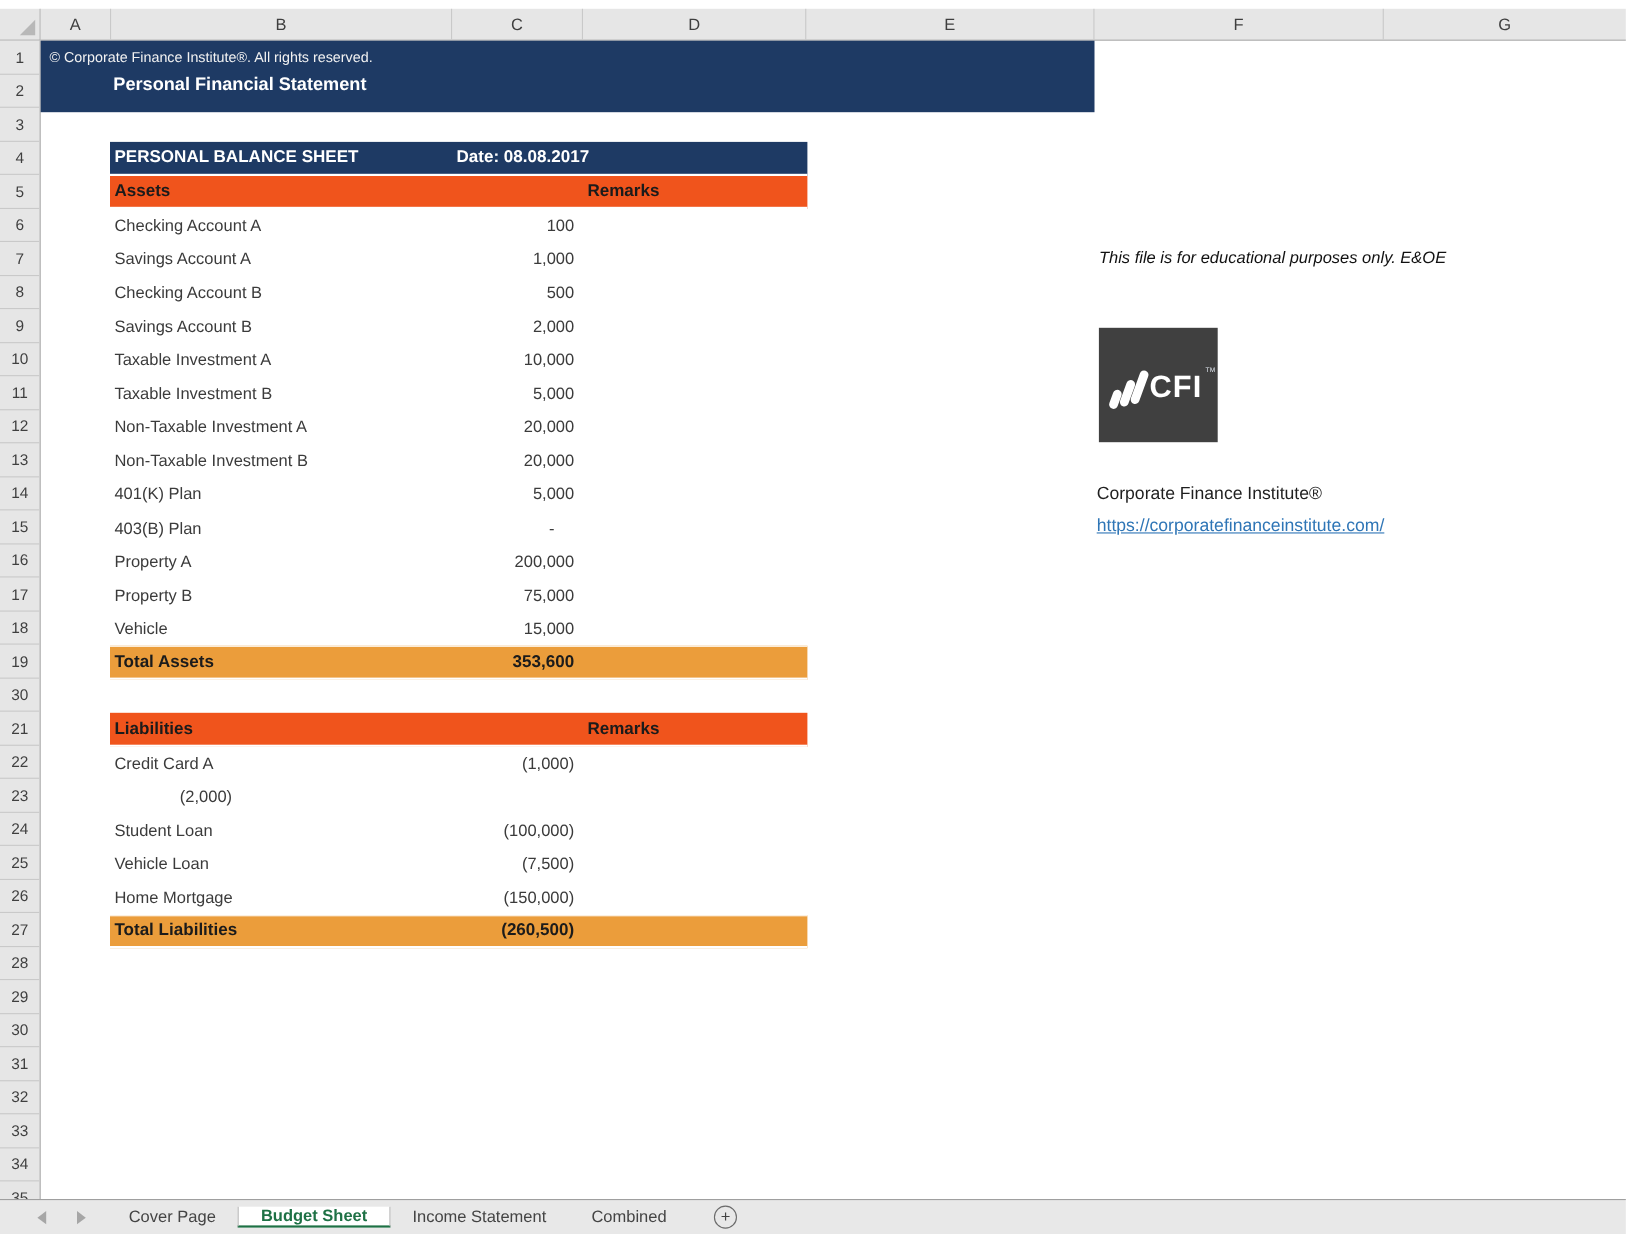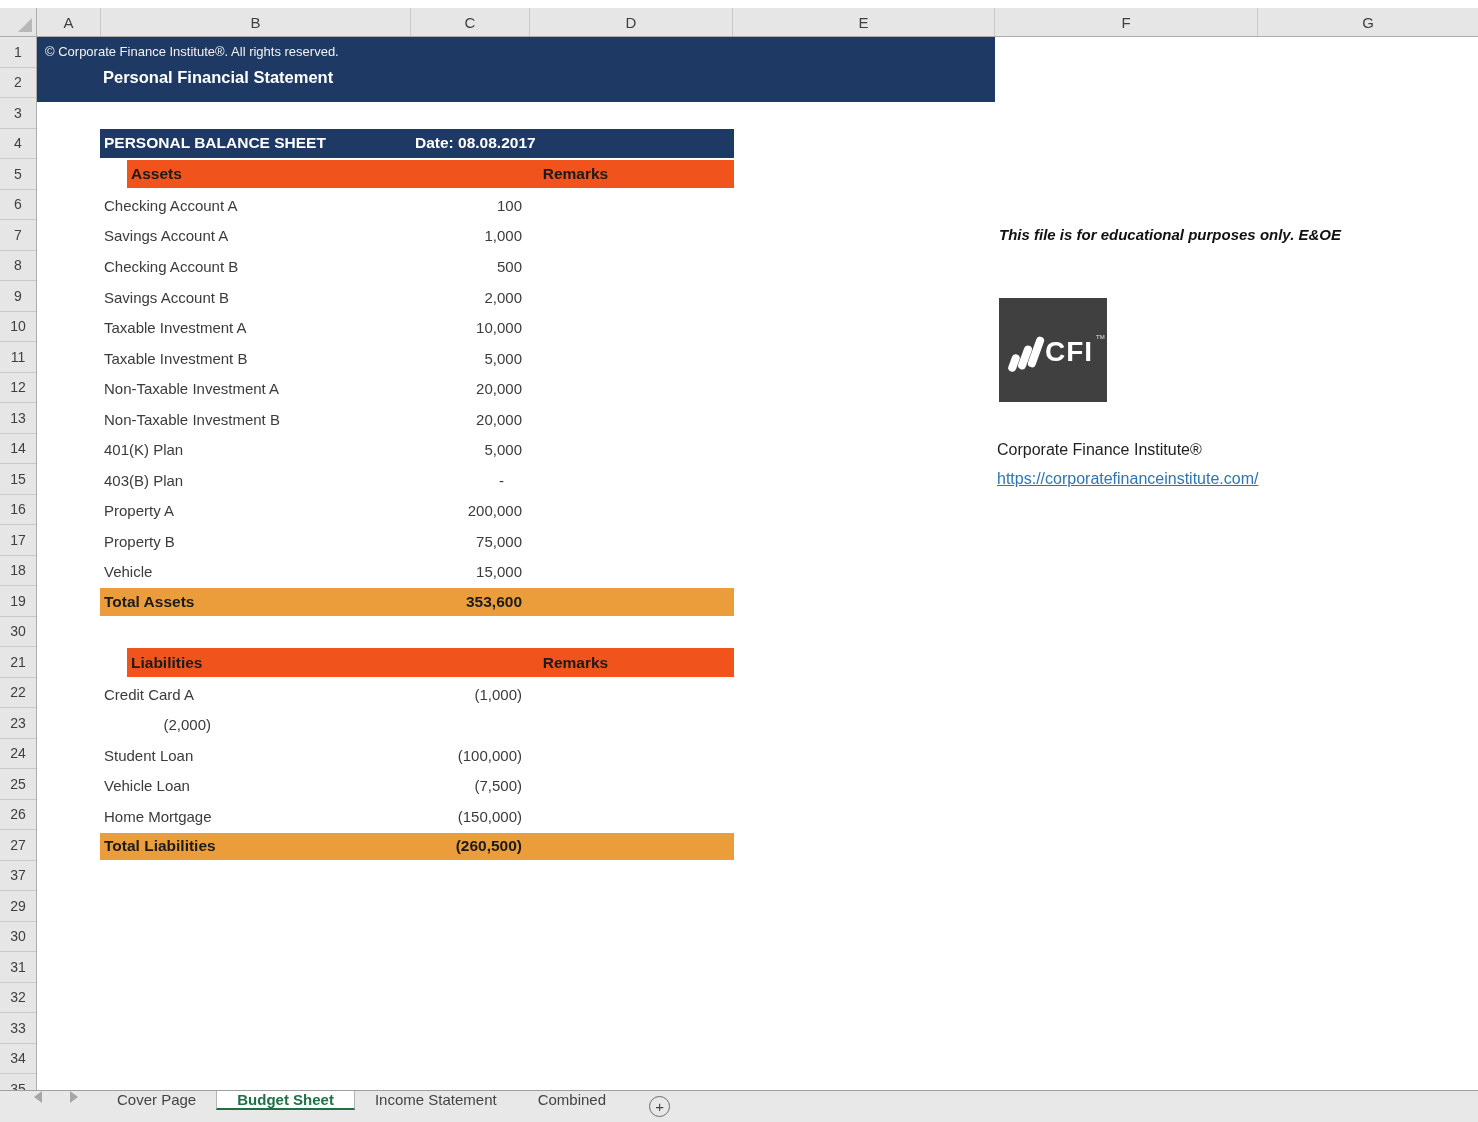--- a/index.html
+++ b/index.html
@@ -41,37 +41,37 @@
   .banner{
     position:absolute;left:37px;top:37px;width:958px;height:65px;background:#1E3A64;
     color:#fff;box-sizing:border-box;
   }
   .banner .line1{position:absolute;left:8px;top:7px;font-size:13px;color:#F2F2F2;}
   .banner .line2{position:absolute;left:66px;top:31px;font-size:16.5px;font-weight:bold;color:#FFFFFF;}
   
   .bs-table{position:absolute;left:100px;top:129px;width:634px;}
   .trow{height:30.55px;box-sizing:border-box;display:flex;align-items:center;position:relative;}
   .trow.navy{background:#1E3A64;border-bottom:2px solid #ffffff;}
-  .trow.orange{background:#F0541C;border-bottom:2px solid #ffffff;margin-left:27px;}
+  .trow.orange{background:#F0541C;border-bottom:2px solid #ffffff;}
   .trow.amber{background:#EB9D3B;border-bottom:2px solid #ffffff;border-top:1px solid #ffffff;}
   .trow.teal{background:#2E8A9B;}
   .trow.spacer{background:transparent;}
   .cell{box-sizing:border-box;height:100%;display:flex;align-items:center;}
   .cell.c-label{width:311px;padding-left:4px;}
   .cell.c-value{width:119px;justify-content:flex-end;padding-right:8px;}
   .cell.c-remark{width:204px;padding-left:4px;}
   .bs-title{font-size:15.5px;font-weight:bold;color:#FFFFFF;}
   .bs-date{position:absolute;left:315px;font-size:15.5px;font-weight:bold;color:#FFFFFF;}
   .sec-head{font-size:15.5px;font-weight:bold;color:#1B1B1B;}
   .item-txt{font-size:15px;color:#3B3B3B;}
   .total-txt{font-size:15.5px;font-weight:bold;color:#1B1B1B;}
   
   .disclaimer{
     position:absolute;left:999px;top:226px;font-size:15px;font-style:italic;
-    font-weight:700;color:#111111;
+    font-weight:400;color:#111111;
   }
   .cfi-logo{
     position:absolute;left:999px;top:298px;width:108px;height:104px;background:#404040;
   }
   .cfi-logo .mark{position:absolute;left:11px;top:38px;display:flex;align-items:flex-end;gap:3px;}
   .cfi-logo .bar{background:#ffffff;width:8px;border-radius:4px;transform:rotate(20deg);}
   .cfi-logo .b1{height:18px;margin-bottom:2px;}
   .cfi-logo .b2{height:25px;margin-bottom:4px;}
   .cfi-logo .b3{height:32px;margin-bottom:6px;}
   .cfi-logo .word{
@@ -80,21 +80,21 @@
   }
   .cfi-logo .tm{position:absolute;left:97px;top:36px;color:#dfe5ee;font-size:6px;}
   .org-name{position:absolute;left:997px;top:441px;font-size:16px;color:#1F1F1F;}
   .org-link{
     position:absolute;left:997px;top:470px;font-size:16px;color:#2E75B6;
     text-decoration:underline;cursor:pointer;
   }
   
   .tab-bar{
     position:absolute;left:0;top:1090px;width:100%;height:32px;background:#E8E8E8;
-    border-top:1px solid #9F9F9F;box-sizing:border-box;display:flex;align-items:flex-start;
+    border-top:1px solid #9F9F9F;box-sizing:border-box;display:flex;align-items:center;
   }
   .nav-arrows{display:flex;align-items:center;gap:28px;padding:0 18px 0 34px;}
   .arr{width:0;height:0;cursor:pointer;}
   .arr.left{border-top:6px solid transparent;border-bottom:6px solid transparent;border-right:8px solid #A6A6A6;}
   .arr.right{border-top:6px solid transparent;border-bottom:6px solid transparent;border-left:8px solid #A6A6A6;}
   .tab-divider{width:1px;background:#9F9F9F;margin:6px 0;}
   .sheet-tab{
     display:flex;align-items:center;justify-content:center;
     padding:0 20px;font-size:15px;color:#444444;cursor:pointer;box-sizing:border-box;
   }
@@ -148,21 +148,21 @@
     <div class="rh-cell">18</div>
     <div class="rh-cell">19</div>
     <div class="rh-cell">30</div>
     <div class="rh-cell">21</div>
     <div class="rh-cell">22</div>
     <div class="rh-cell">23</div>
     <div class="rh-cell">24</div>
     <div class="rh-cell">25</div>
     <div class="rh-cell">26</div>
     <div class="rh-cell">27</div>
-    <div class="rh-cell">37</div>
+    <div class="rh-cell">28</div>
     <div class="rh-cell">29</div>
     <div class="rh-cell">30</div>
     <div class="rh-cell">31</div>
     <div class="rh-cell">32</div>
     <div class="rh-cell">33</div>
     <div class="rh-cell">34</div>
     <div class="rh-cell">35</div>
   </div>
 
 <div class="banner">

